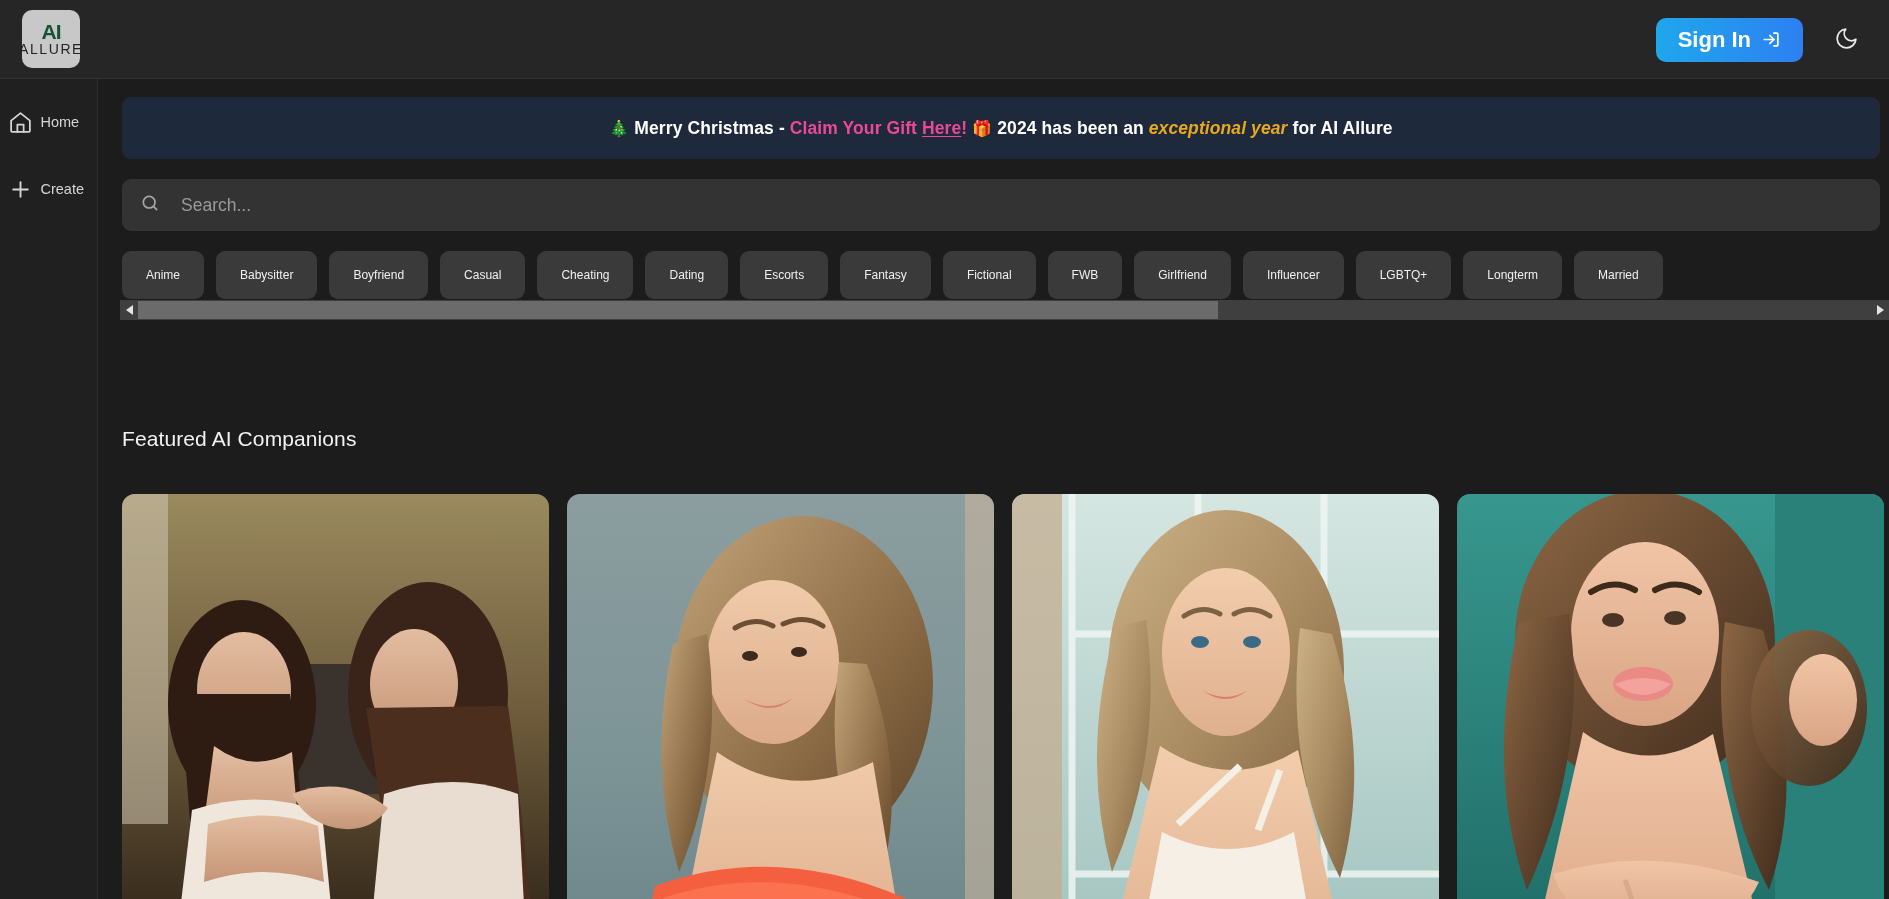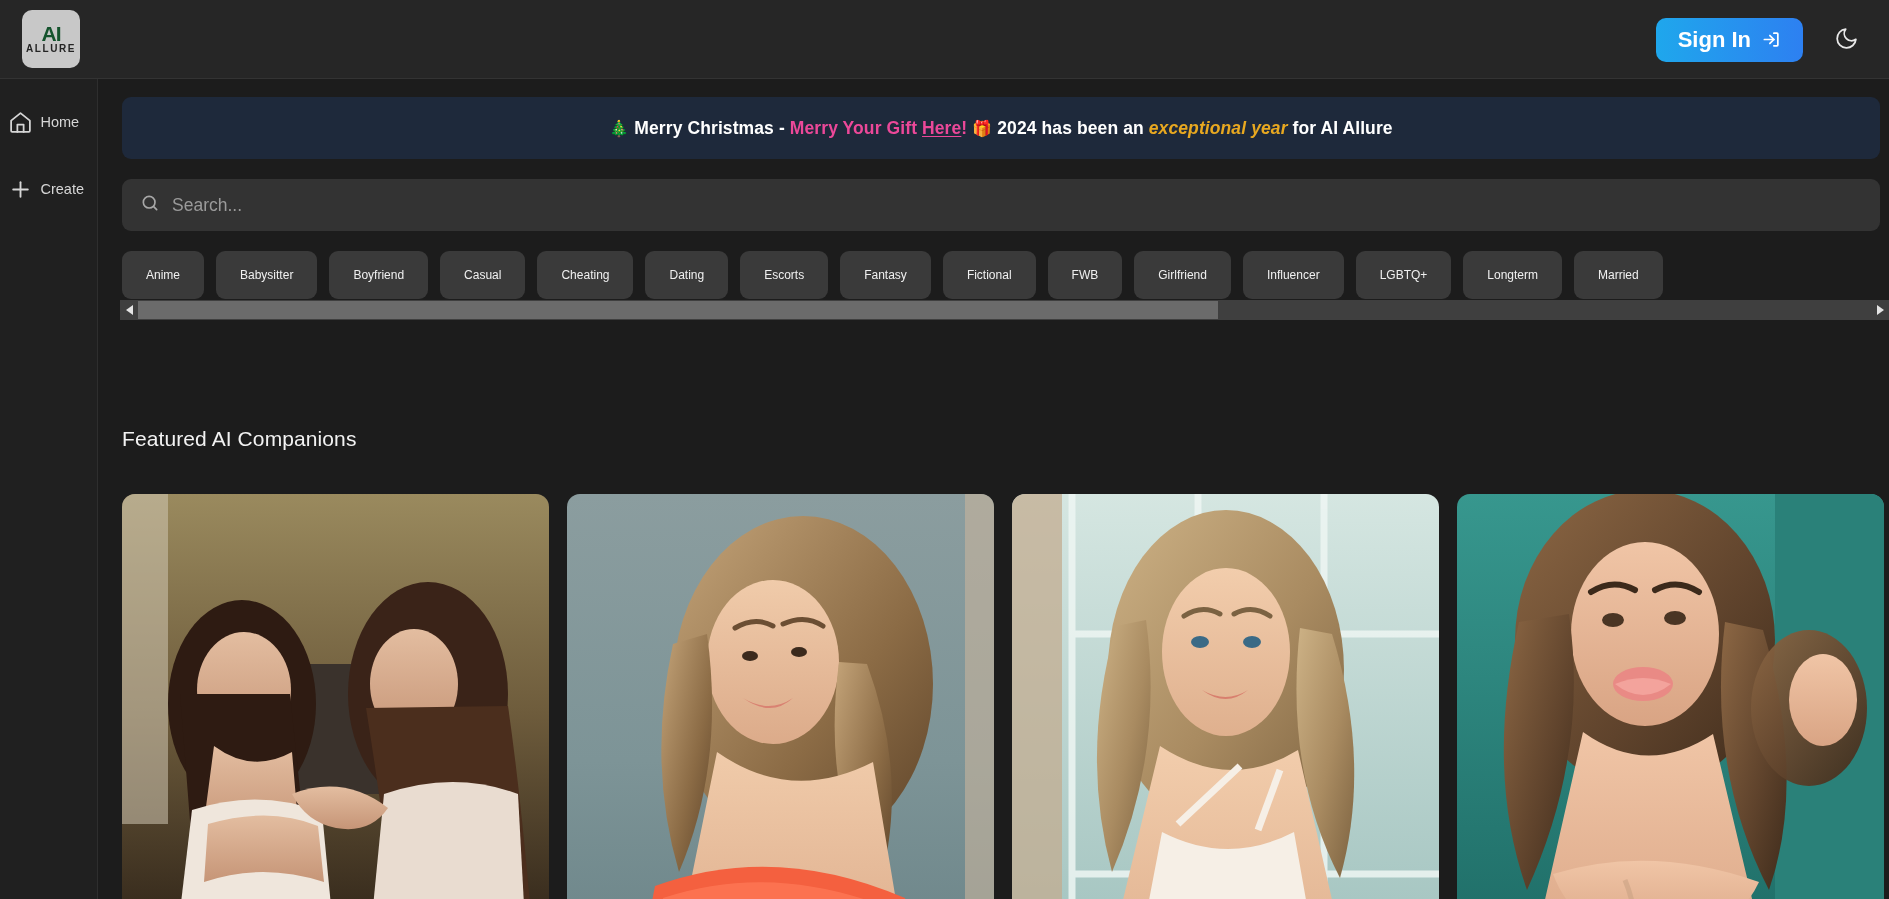--- a/index.html
+++ b/index.html
@@ -41,22 +41,22 @@
     gap: 1px;
   }
   .logo-mark {
     font-size: 21px;
     font-weight: 700;
     color: #14532d;
     line-height: 0.95;
     letter-spacing: -1px;
   }
   .logo-word {
-    font-size: 10px;
-    font-weight: 700;
+    font-size: 14px;
+    font-weight: 400;
     color: #242424;
     letter-spacing: 1.6px;
     line-height: 1;
   }
 
   .topbar-right {
     position: absolute;
     right: 26px;
     top: 0;
     height: 79px;
@@ -187,20 +187,21 @@
   }
   .search-input {
     flex: 1;
     height: 100%;
     background: transparent;
     border: none;
     outline: none;
     color: #c4b5fd;
     font-family: "Liberation Sans", sans-serif;
     font-size: 17.5px;
+    margin-left: 9px;
   }
   .search-input::placeholder { color: #9a9a9a; }
 
   
   .chips-row {
     position: absolute;
     top: 170px;
     left: 24px;
     width: 1758px;
     height: 52px;
@@ -362,21 +363,21 @@
     </span>
     <span class="side-label">Create</span>
   </a>
 </nav>
 
 <main class="main">
 
   <div class="promo">
     <div class="promo-text">
       <span class="promo-emoji">🎄</span>
-      <span>Merry Christmas - </span><span class="promo-pink"><span>Merry Your Gift </span><u>Here</u></span><span class="promo-pink">!</span>
+      <span>Merry Christmas - </span><span class="promo-pink"><span>Claim Your Gift </span><u>Here</u></span><span class="promo-pink">!</span>
       <span class="promo-emoji">🎁</span>
       <span>2024 has been an </span><span class="promo-amber">exceptional year</span><span> for AI Allure</span>
     </div>
   </div>
 
   <div class="search-wrap">
     <span>
       <svg width="20" height="20" viewBox="0 0 24 24" fill="none" stroke="#a8a8a8" stroke-width="2" stroke-linecap="round">
         <circle cx="11" cy="11" r="7"></circle>
           <path d="M20 20l-3.6-3.6"></path>

